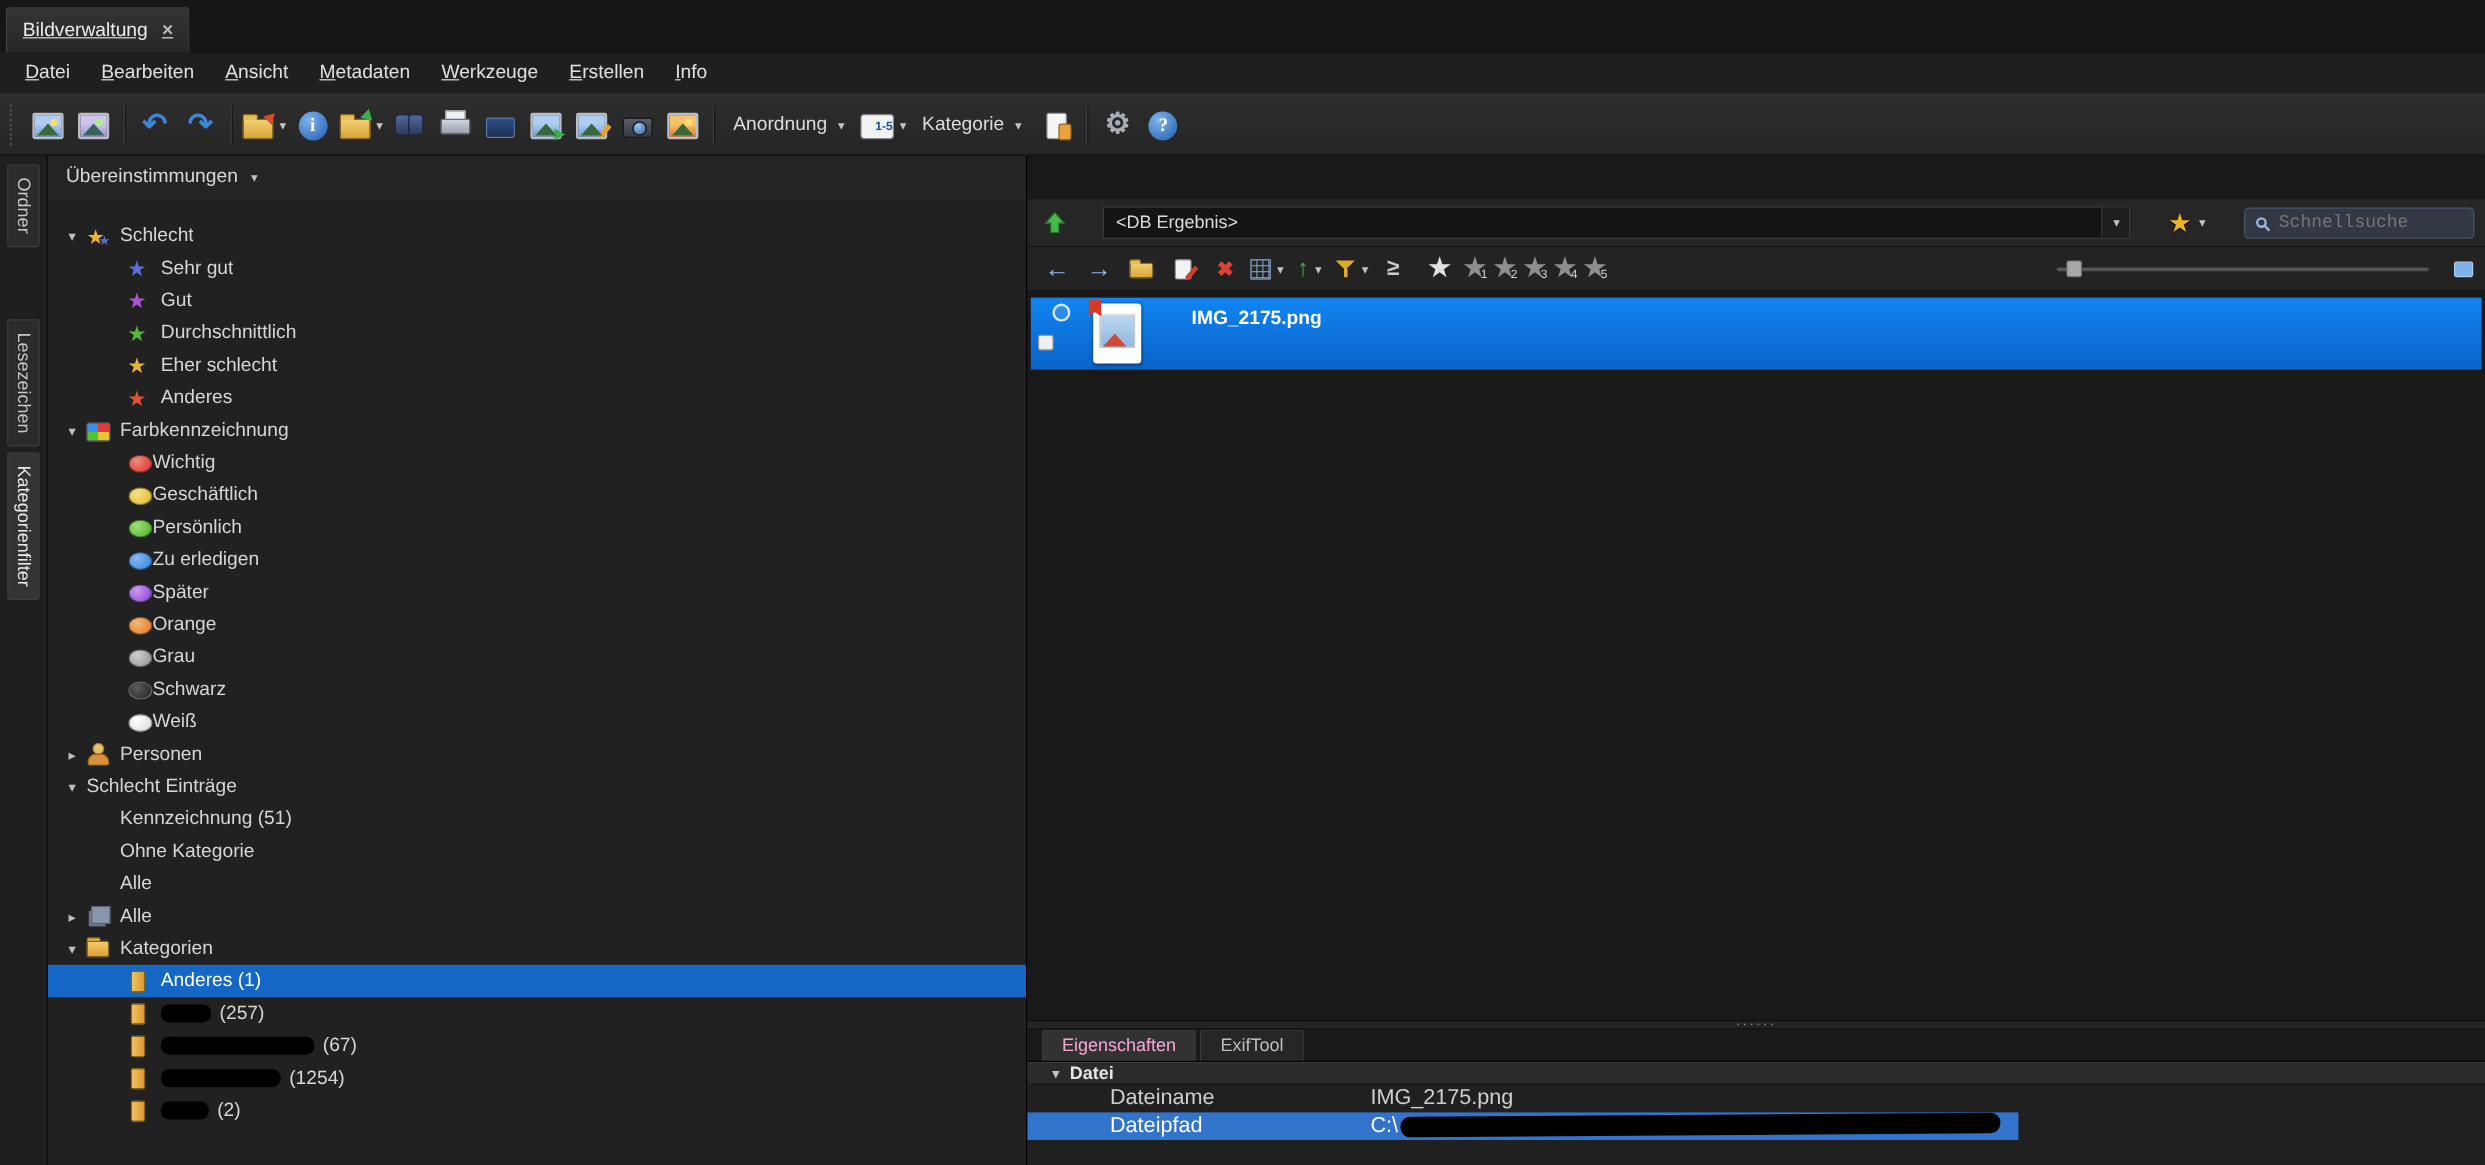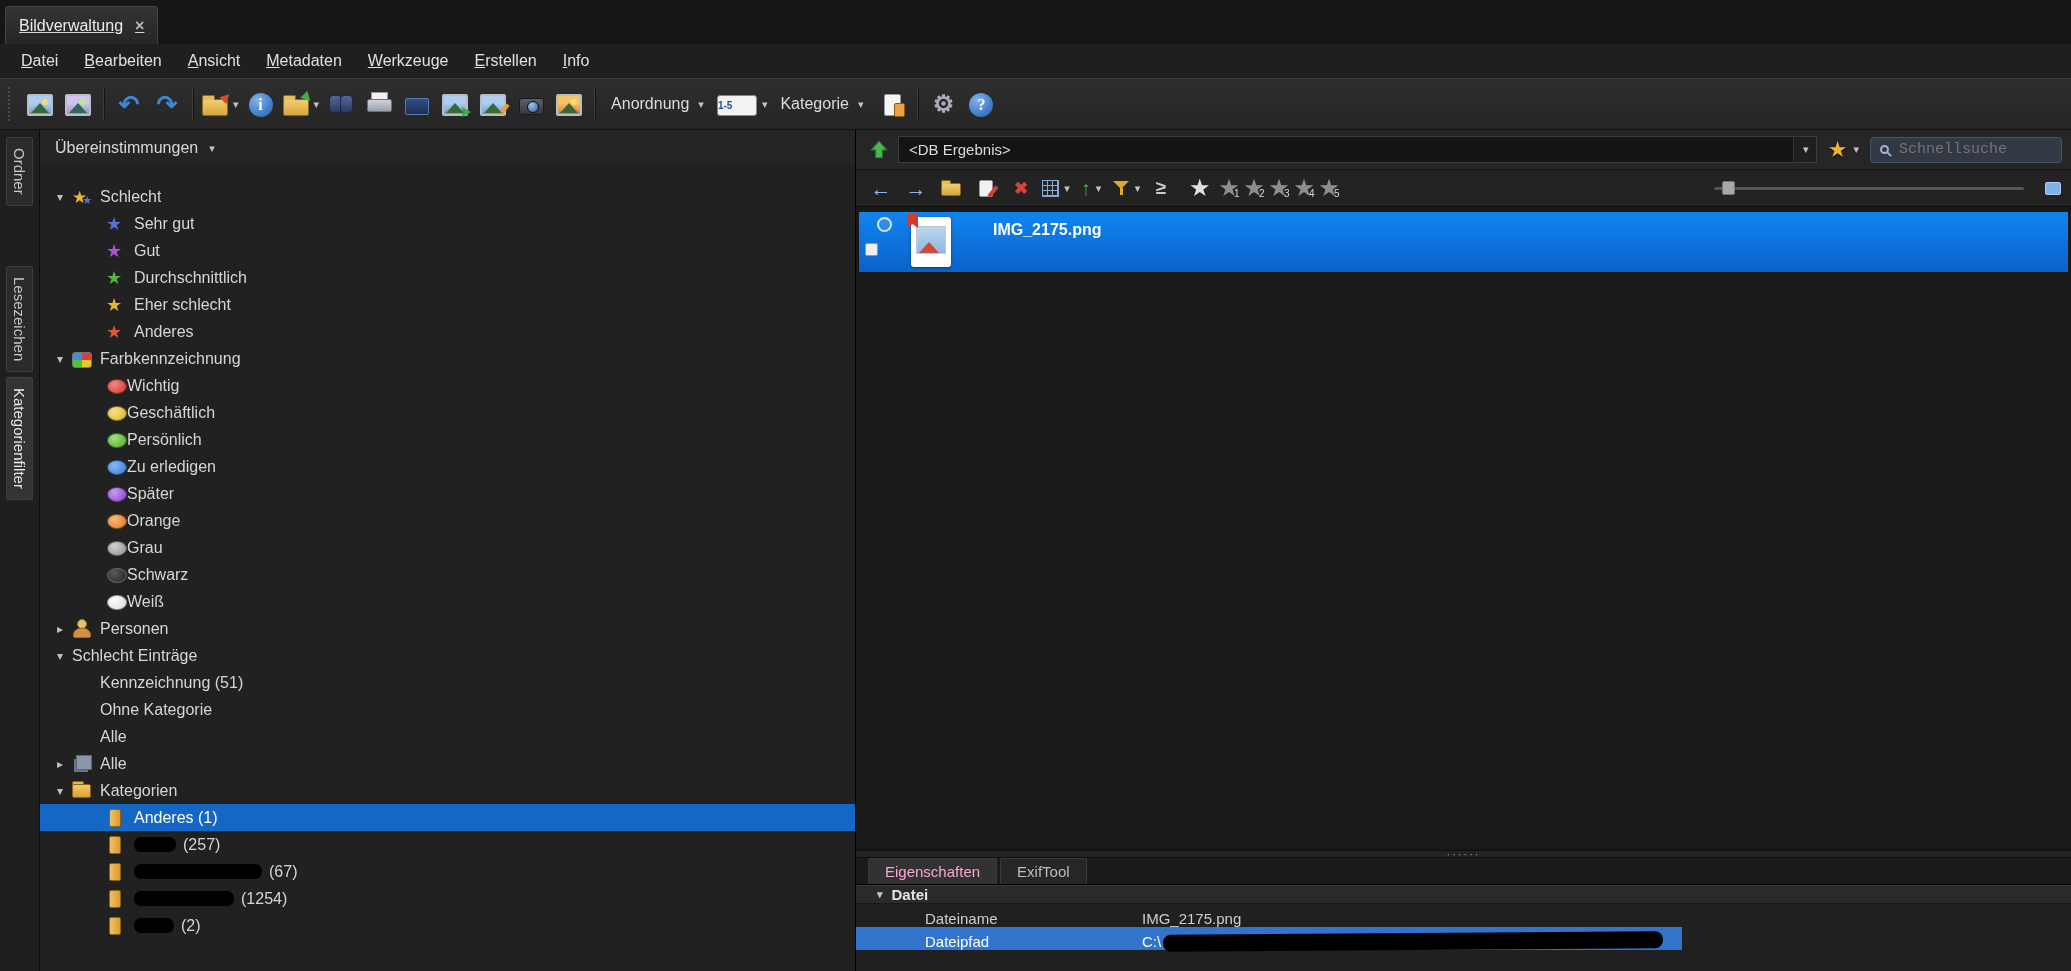--- a/index.html
+++ b/index.html
@@ -54,22 +54,22 @@
   .i-binoc::before{left:1px;} .i-binoc::after{right:1px;}
   .i-print::before{content:"";position:absolute;top:1px;left:5px;width:15px;height:8px;background:#f0f0f0;border:1px solid #999;}
   .i-print::after{content:"";position:absolute;top:8px;left:1px;width:23px;height:11px;
                   background:linear-gradient(#cfd4dc,#9aa0ac);border:1px solid #6a6f78;border-radius:2px;}
   .i-panel{width:24px;height:17px;margin-top:5px;background:linear-gradient(#2c4f86,#1c3050);
            border:1px solid #5a7ab0;border-radius:2px;}
   .i-camera{width:25px;height:17px;margin-top:5px;background:linear-gradient(#5a5f68,#34383e);
             border:1px solid #17191d;border-radius:3px;}
   .i-camera::before{content:"";position:absolute;top:2px;left:7px;width:10px;height:10px;border-radius:50%;
                     background:radial-gradient(circle at 35% 30%,#9fc4ec,#2f5f9c);border:1px solid #111;}
-  .i-badge15{width:40px;height:21px;margin-top:2px;background:#f2f2f2;border:1px solid #888;border-radius:3px;
-             display:flex;align-items:center;justify-content:flex-start;}
+  .i-badge15{width:28px;height:21px;margin-top:2px;background:#f2f2f2;border:1px solid #888;border-radius:3px;
+             display:flex;align-items:center;justify-content:flex-end;}
   .i-badge15 .b15{font-size:10px;font-weight:bold;color:#1a4f9c;}
   .i-tagpage{width:17px;height:22px;margin-top:2px;background:#f5f5f5;border:1px solid #999;border-radius:2px;}
   .i-tagpage::after{content:"";position:absolute;right:-5px;bottom:-2px;width:9px;height:12px;background:#e8a33c;
                     border:1px solid #8a5f1a;border-radius:2px;}
   .i-circle{width:24px;height:24px;margin-top:1px;border-radius:50%;color:#fff;font-weight:bold;font-size:16px;
             line-height:24px;text-align:center;background:radial-gradient(circle at 35% 30%,#7fb4ee,#1e5cac);
             font-family:"Liberation Serif",serif;}
   .i-glyph{font-size:25px;line-height:26px;color:#3f85d6;font-weight:bold;text-align:center;width:26px;}
   .i-glyph.gear{color:#a8adb4;font-size:24px;}
 
@@ -124,21 +124,21 @@
   .ic-cats::before{content:"";position:absolute;top:0;left:0;width:10px;height:4px;background:#e8b44f;
                    border:1px solid #8a6518;border-bottom:none;border-radius:2px 2px 0 0;}
   .ic-cats::after{content:"";position:absolute;top:3px;left:0;width:17px;height:12px;
                   background:linear-gradient(#f0cb69,#dd9f35);border:1px solid #8a6518;border-radius:2px;}
   .ic-tag::before{content:"";position:absolute;top:1px;left:3px;width:10px;height:16px;
                   background:linear-gradient(90deg,#f0c25f,#dd9a2f);border:1px solid #8a6518;border-radius:2px;}
 
   
   .rightpanel{flex:1;display:flex;flex-direction:column;background:#191919;overflow:hidden;}
   .pathrow{height:40px;background:#262626;border-bottom:1px solid #121212;display:flex;align-items:center;
-           gap:5px;padding:0 9px;}
+           gap:26px;padding:0 9px;margin-top:36px;}
   .upbtn{width:28px;height:28px;display:flex;align-items:center;justify-content:center;}
   .combo{flex:1;height:27px;background:#141414;border:1px solid #3c3c3c;display:flex;align-items:center;
          color:#dcdcdc;font-size:15px;}
   .combo .val{flex:1;padding:0 10px;}
   .combo .arrowbox{width:23px;align-self:stretch;display:flex;align-items:center;justify-content:center;
                    border-left:1px solid #333;background:#1e1e1e;}
   .stardd{display:flex;align-items:center;gap:4px;padding:0 6px;}
   .goldstar{color:#f0b428;font-size:22px;line-height:1;text-shadow:0 1px 1px #000;}
   .searchbox{width:192px;height:26px;background:#323844;border:1px solid #4a5468;border-radius:4px;
              display:flex;align-items:center;gap:8px;padding:0 9px;}
@@ -205,21 +205,21 @@
   
   .bottompanel{height:113px;display:flex;flex-direction:column;overflow:hidden;background:#202020;}
   .ptabs{height:30px;background:#1a1a1a;display:flex;align-items:flex-end;padding-left:12px;gap:3px;
          border-bottom:1px solid #000;}
   .ptab{height:26px;line-height:25px;padding:0 16px;background:#262626;border:1px solid #3a3a3a;border-bottom:none;
         border-radius:2px 2px 0 0;color:#bdbdbd;font-size:15px;}
   .ptab.active{background:#323232;color:#f9a8d4;}
   .section{height:24px;display:flex;align-items:center;gap:9px;padding-left:19px;background:#2a2a2a;
            border-top:1px solid #3a3a3a;border-bottom:1px solid #181818;font-weight:bold;color:#e4e4e4;font-size:15px;}
   .props{flex:1;}
-  .prow{width:826px;height:23px;display:flex;align-items:flex-end;font-size:15px;color:#cfcfcf;}
+  .prow{width:826px;height:23px;display:flex;align-items:flex-start;font-size:18px;color:#cfcfcf;}
   .plabel{flex:0 0 286px;padding-left:69px;}
   .pvalue{flex:1;display:flex;align-items:center;}
   .prow.selected{background:#3273cc;color:#fff;}
   .redact2{display:none;height:17px;background:#000;border-radius:8px;margin-left:2px;width:var(--rw,400px);
            transform:rotate(-.4deg);}
   .prow.redacted .redact2{display:inline-block;}
 </style>
 </head>
 <body>
 

